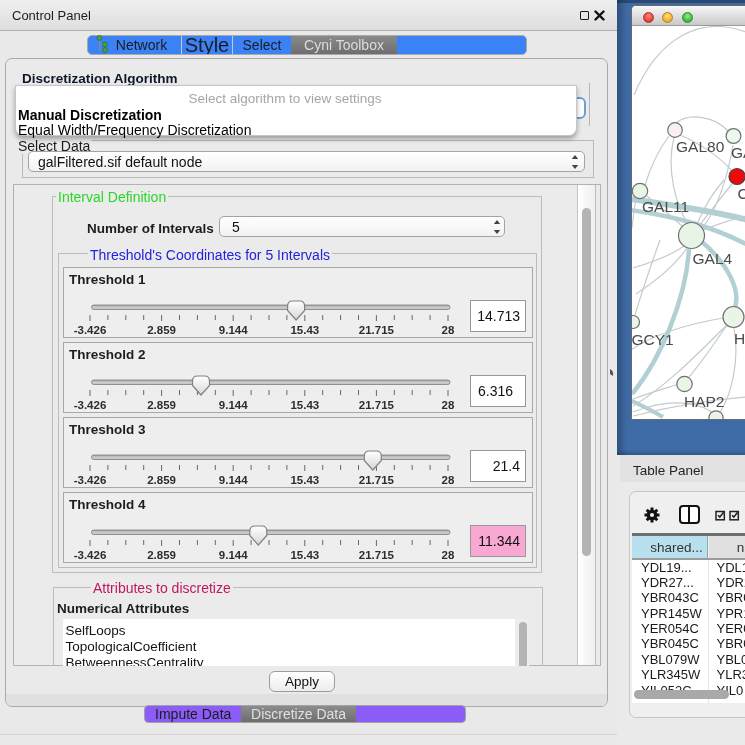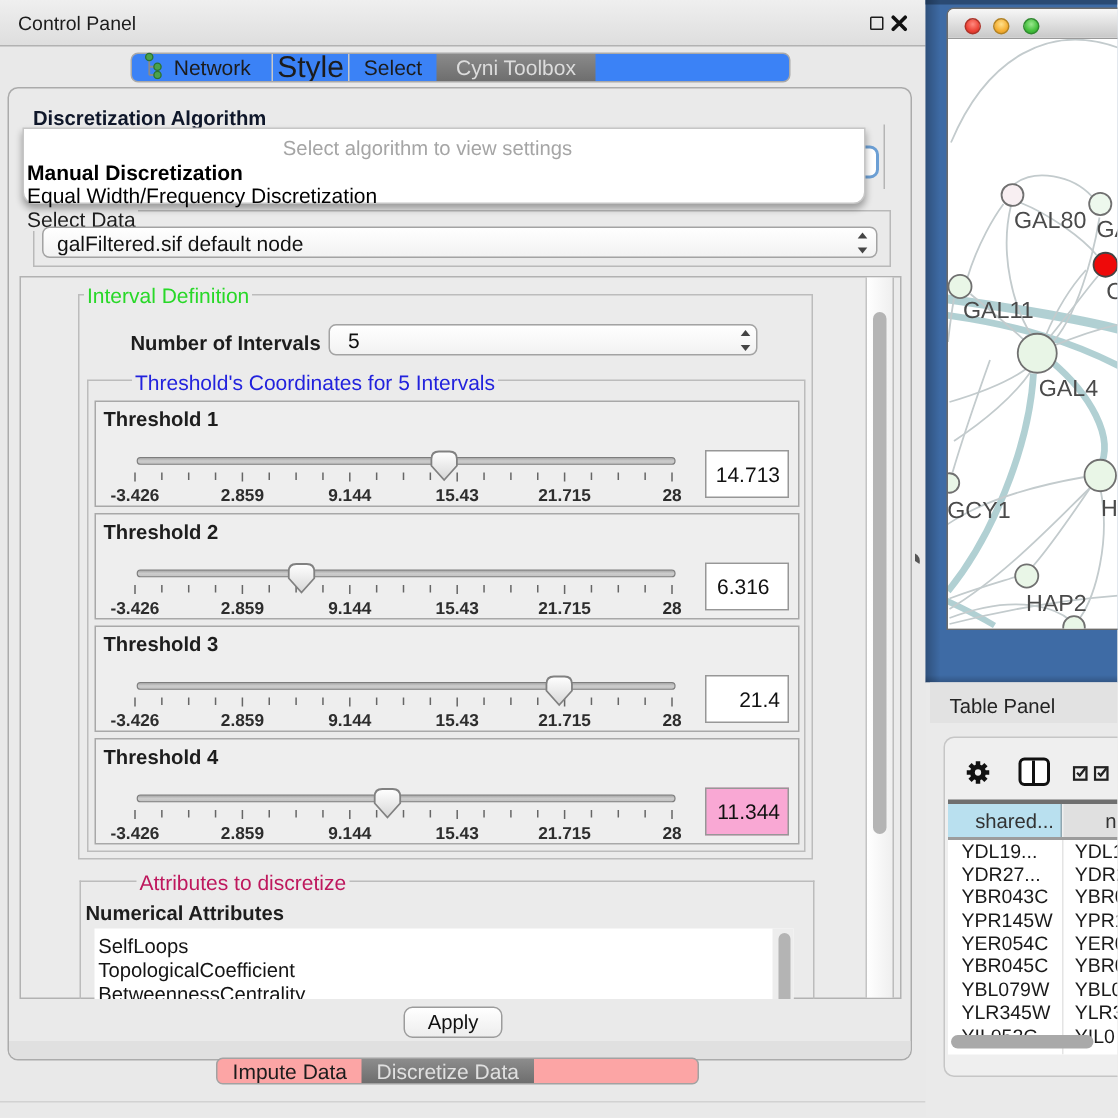--- a/index.html
+++ b/index.html
@@ -246,21 +246,21 @@
 
 <div class="abs" style="left:63px;top:619px;width:466px;height:47px;background:#fff;overflow:hidden;">
   <div style="font-size:13.5px;color:#141414;padding:4px 0 0 2.5px;line-height:16.15px;">SelfLoops<br>TopologicalCoefficient<br>BetweennessCentrality</div>
 </div>
 <div class="abs" style="left:515px;top:619px;width:13.5px;height:47px;background:#ededed;"></div>
 <div class="abs" style="left:518.5px;top:621.5px;width:8.5px;height:44.5px;background:#b4b4b4;border-radius:5px 5px 0 0;"></div>
 
 <div class="abs" style="left:269px;top:671px;width:66px;height:21px;background:linear-gradient(#ffffff,#ededed);border:1px solid #9c9c9c;border-radius:6px;box-sizing:border-box;text-align:center;line-height:19px;font-size:13.5px;color:#111;">Apply</div>
 
 <div class="abs" style="left:0;top:734px;width:617px;height:1px;background:#d2d2d2;"></div>
-<div class="abs" style="left:144px;top:704.5px;width:322px;height:18px;background:#fca5a5;border:1px solid #a2a2a2;border-radius:4.5px;box-sizing:border-box;overflow:hidden;display:flex;">
+<div class="abs" style="left:144px;top:704.5px;width:322px;height:18px;background:#8b5cf6;border:1px solid #a2a2a2;border-radius:4.5px;box-sizing:border-box;overflow:hidden;display:flex;">
   <div style="width:97px;text-align:center;line-height:16.5px;font-size:14px;color:#1c1c1c;box-sizing:border-box;">Impute Data</div>
   <div style="width:115px;text-align:center;line-height:16.5px;font-size:14px;color:#e0e0e0;background:linear-gradient(#8c8c8c,#6e6e6e);box-sizing:border-box;">Discretize Data</div>
   <div style="width:110px;text-align:right;line-height:16.5px;font-size:14px;color:#1c1c1c;box-sizing:border-box;margin-top:28px;">Infer Network</div>
 </div>
 
 <svg class="abs" style="left:608px;top:368px;" width="8" height="10">
     <path d="M2 1 Q6 3 5 8 L2 6 Z" fill="#555"></path>
   </svg>
 
 <div class="abs" style="left:15px;top:85px;width:562px;height:51px;background:#fff;border:1px solid #c6c6c6;border-radius:0 0 8px 8px;box-sizing:border-box;box-shadow:0 3px 5px rgba(0,0,0,0.33);z-index:30;">

